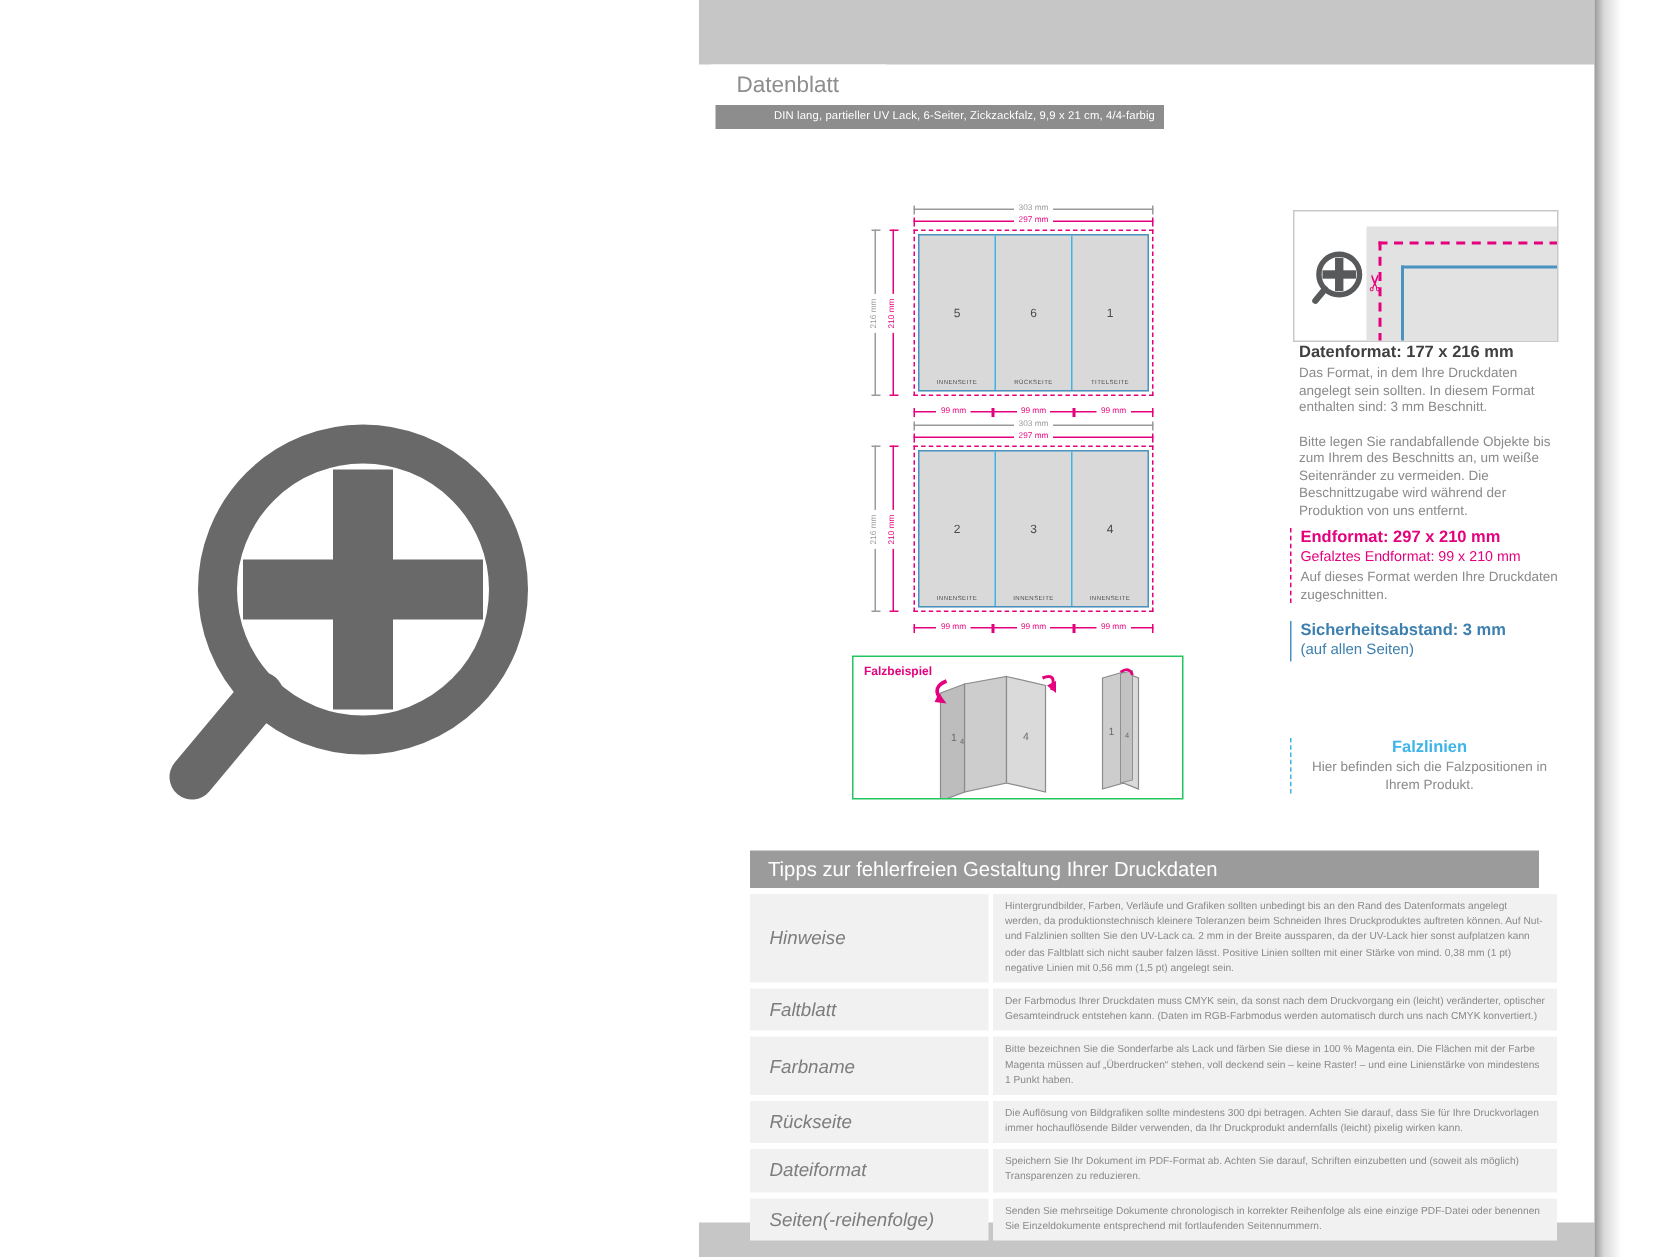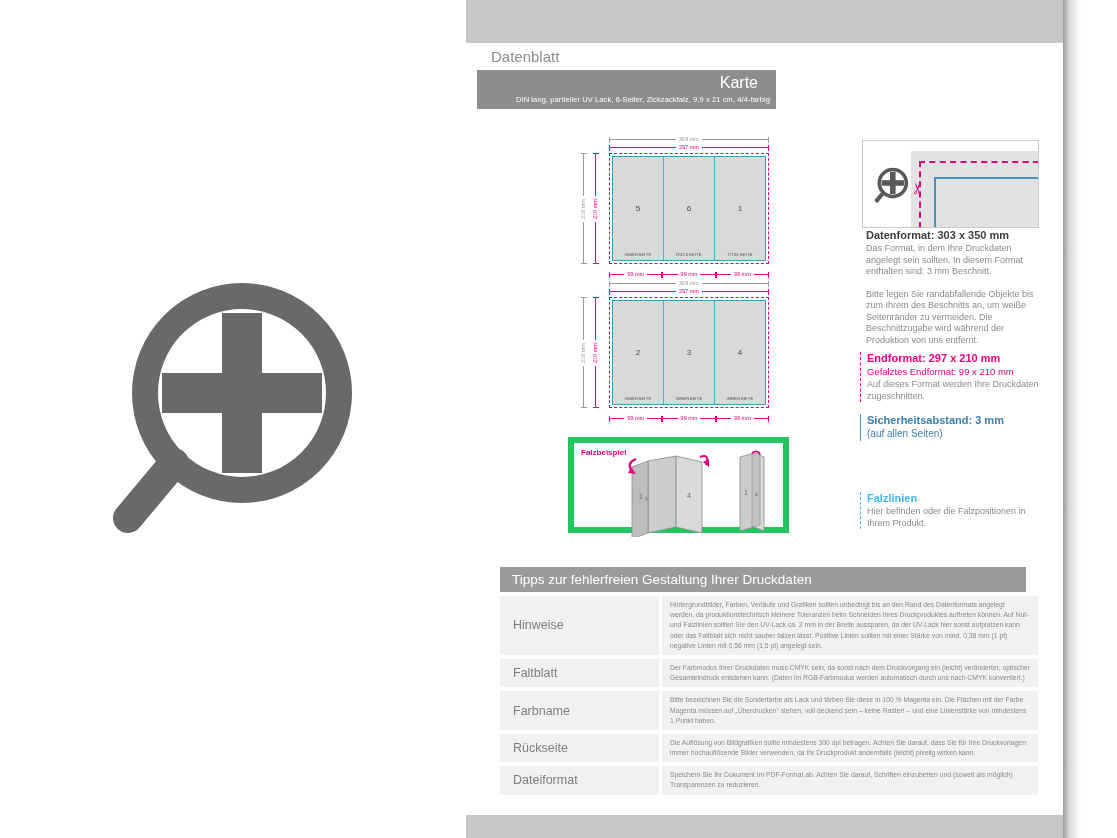--- a/index.html
+++ b/index.html
@@ -44,21 +44,21 @@
   .endf  { width:100%; height:100%; border:1px solid #4a92c0; box-sizing:border-box; background:#d9d9d9; display:flex; }
   .panel { flex:1; position:relative; display:flex; align-items:center; justify-content:center;
            font-size:8px; color:#4a4a4a; }
   .panel + .panel { border-left:1px solid #3eb4e8; }
   .panel .cap { position:absolute; bottom:3px; left:0; right:0; text-align:center; font-size:4px;
                 letter-spacing:.3px; color:#4a4a4a; text-transform:uppercase; }
   .dim-bottom { position:absolute; left:34px; top:139px; width:160px; display:flex; color:#e5007d; }
   .dim-bottom .dim-h { flex:1; }
   
   .fold-box { position:absolute; left:568px; top:437px; width:221px; height:96px;
-              border:6px solid #22c55e; box-sizing:border-box; background:#fff; }
+              border:1px solid #22c55e; box-sizing:border-box; background:#fff; }
   .fold-label { position:absolute; left:7px; top:5px; color:#e5007d; font-size:8px; font-weight:bold; }
   .fold-box svg { position:absolute; }
   
   .info-box { position:absolute; left:862px; top:140px; width:177px; height:88px;
               border:1px solid #c9c9c9; background:#fff; box-sizing:border-box; overflow:hidden; }
   .info-box .mini-zoom { position:absolute; left:10px; top:26px; }
   .corner { position:absolute; left:48px; top:10px; width:128px; height:77px; background:#e2e2e2; overflow:hidden; }
   .corner .bleed-h { position:absolute; left:8px;  right:0; top:10px;  border-top:2px dashed #e5007d; }
   .corner .bleed-v { position:absolute; left:8px;  top:10px; bottom:0; border-left:2px dashed #e5007d; }
   .corner .endl-h  { position:absolute; left:23px; right:0; top:26px;  border-top:2px solid #4a92c0; }
@@ -69,42 +69,41 @@
   .sec h4 { margin:0 0 2px 0; font-size:11px; font-weight:bold; color:#3f3f3f; }
   .sec .sub  { font-size:9.5px; margin:0 0 2px 0; }
   .sec .body { font-size:9px; color:#8a8a8a; line-height:1.28; margin:0; }
   .sec-datenformat  { top:229px; }
   .sec-datenformat .body + .body { margin-top:11px; }
   .sec-endformat { top:352px; left:860px; border-left:1px dashed #e5007d; padding-left:6px; }
   .sec-endformat h4, .sec-endformat .sub { color:#e5007d; }
   .sec-sicherheit { top:414px; left:860px; border-left:1px solid #4a92c0; padding-left:6px; }
   .sec-sicherheit h4, .sec-sicherheit .sub { color:#3d7fae; }
   .sec-sicherheit .sub { font-size:10px; }
-  .sec-falzlinien { top:492px; left:860px; border-left:1px dashed #3eb4e8; padding-left:6px; }
+  .sec-falzlinien { top:492px; left:860px; border-left:1px dashed #3eb4e8; padding-left:6px;text-align:center; }
   .sec-falzlinien h4 { color:#3eb4e8; }
   
   .tips-bar { position:absolute; left:500px; top:567px; width:526px; height:25px; background:#9b9b9b;
               color:#ffffff; font-size:13.5px; line-height:25px; padding-left:12px; box-sizing:border-box; }
   .tips-rows { position:absolute; left:500px; top:596px; width:538px; }
   .trow { display:flex; margin-bottom:4px; min-height:27px; }
   .trow .tlabel { width:159px; flex:0 0 159px; background:#f1f1f1; color:#7d7d7d; font-size:12.5px;
-                  display:flex; align-items:center; padding-left:13px; box-sizing:border-box; margin-right:3px; }
+                  display:flex; align-items:center; padding-left:13px; box-sizing:border-box; margin-right:3px;font-style:italic; }
   .trow .ttext  { flex:1; background:#f1f1f1; color:#8a8a8a; font-size:6.8px; line-height:1.5;
                   padding:4px 8px; box-sizing:border-box; display:flex; align-items:center; }
 </style>
 </head>
 <body>
 
 <div class="band-top"></div>
 <div class="band-bottom"></div>
 <div class="page-edge"></div>
 
 <div class="tab">Datenblatt</div>
 <div class="header-block">
-  <div class="header-title">Karte</div>
   <div class="header-sub">DIN lang, partieller UV Lack, 6-Seiter, Zickzackfalz, 9,9 x 21 cm, 4/4-farbig</div>
 </div>
 
 <svg class="big-zoom" width="258" height="262" viewBox="0 0 258 262">
   <circle cx="142" cy="113" r="97" fill="none" stroke="#696969" stroke-width="26"></circle>
   <rect x="62" y="93" width="160" height="40" fill="#696969"></rect>
   <rect x="122" y="33" width="40" height="160" fill="#696969"></rect>
   <line x1="74" y1="183" x2="28" y2="238" stroke="#696969" stroke-width="30" stroke-linecap="round"></line>
 </svg>
 
@@ -250,39 +249,39 @@
   <div class="corner">
     <div class="bleed-h"></div>
     <div class="bleed-v"></div>
     <div class="endl-h"></div>
     <div class="endl-v"></div>
     <div class="scissors">✂</div>
   </div>
 </div>
 
 <div class="sec sec-datenformat">
-  <h4>Datenformat: 303 x 350 mm</h4>
+  <h4>Datenformat: 177 x 216 mm</h4>
   <p class="body">Das Format, in dem Ihre Druckdaten angelegt sein sollten. In diesem Format enthalten sind: 3 mm Beschnitt.</p>
   <p class="body">Bitte legen Sie randabfallende Objekte bis zum Ihrem des Beschnitts an, um weiße Seitenränder zu vermeiden. Die Beschnittzugabe wird während der Produktion von uns entfernt.</p>
 </div>
 
 <div class="sec sec-endformat">
   <h4>Endformat: 297 x 210 mm</h4>
   <p class="sub">Gefalztes Endformat: 99 x 210 mm</p>
   <p class="body">Auf dieses Format werden Ihre Druckdaten zugeschnitten.</p>
 </div>
 
 <div class="sec sec-sicherheit">
   <h4>Sicherheitsabstand: 3 mm</h4>
   <p class="sub">(auf allen Seiten)</p>
 </div>
 
 <div class="sec sec-falzlinien">
   <h4>Falzlinien</h4>
-  <p class="body">Hier befinden oder die Falzpositionen in Ihrem Produkt.</p>
+  <p class="body">Hier befinden sich die Falzpositionen in Ihrem Produkt.</p>
 </div>
 
 <div class="tips-bar">Tipps zur fehlerfreien Gestaltung Ihrer Druckdaten</div>
 <div class="tips-rows">
   <div class="trow">
     <div class="tlabel">Hinweise</div>
     <div class="ttext">
         <span>Hintergrundbilder, Farben, Verläufe und Grafiken sollten unbedingt bis an den Rand des Datenformats angelegt werden, da produktionstechnisch kleinere Toleranzen beim Schneiden Ihres Druckproduktes auftreten können. Auf Nut- und Falzlinien sollten Sie den UV-Lack ca. 2 mm in der Breite aussparen, da der UV-Lack hier sonst aufplatzen kann oder das Faltblatt sich nicht sauber falzen lässt. Positive Linien sollten mit einer Stärke von mind. 0,38 mm (1 pt) negative Linien mit 0,56 mm (1,5 pt) angelegt sein.</span>
       </div>
   </div>
@@ -303,13 +302,19 @@
     <div class="ttext">
         <span>Die Auflösung von Bildgrafiken sollte mindestens 300 dpi betragen. Achten Sie darauf, dass Sie für Ihre Druckvorlagen immer hochauflösende Bilder verwenden, da Ihr Druckprodukt andernfalls (leicht) pixelig wirken kann.</span>
       </div>
   </div>
   <div class="trow">
     <div class="tlabel">Dateiformat</div>
     <div class="ttext">
         <span>Speichern Sie Ihr Dokument im PDF-Format ab. Achten Sie darauf, Schriften einzubetten und (soweit als möglich) Transparenzen zu reduzieren.</span>
       </div>
   </div>
+  <div class="trow">
+    <div class="tlabel">Seiten(-reihenfolge)</div>
+    <div class="ttext">
+        <span>Senden Sie mehrseitige Dokumente chronologisch in korrekter Reihenfolge als eine einzige PDF-Datei oder benennen Sie Einzeldokumente entsprechend mit fortlaufenden Seitennummern.</span>
+      </div>
+  </div>
 </div>
 
 </body></html>

